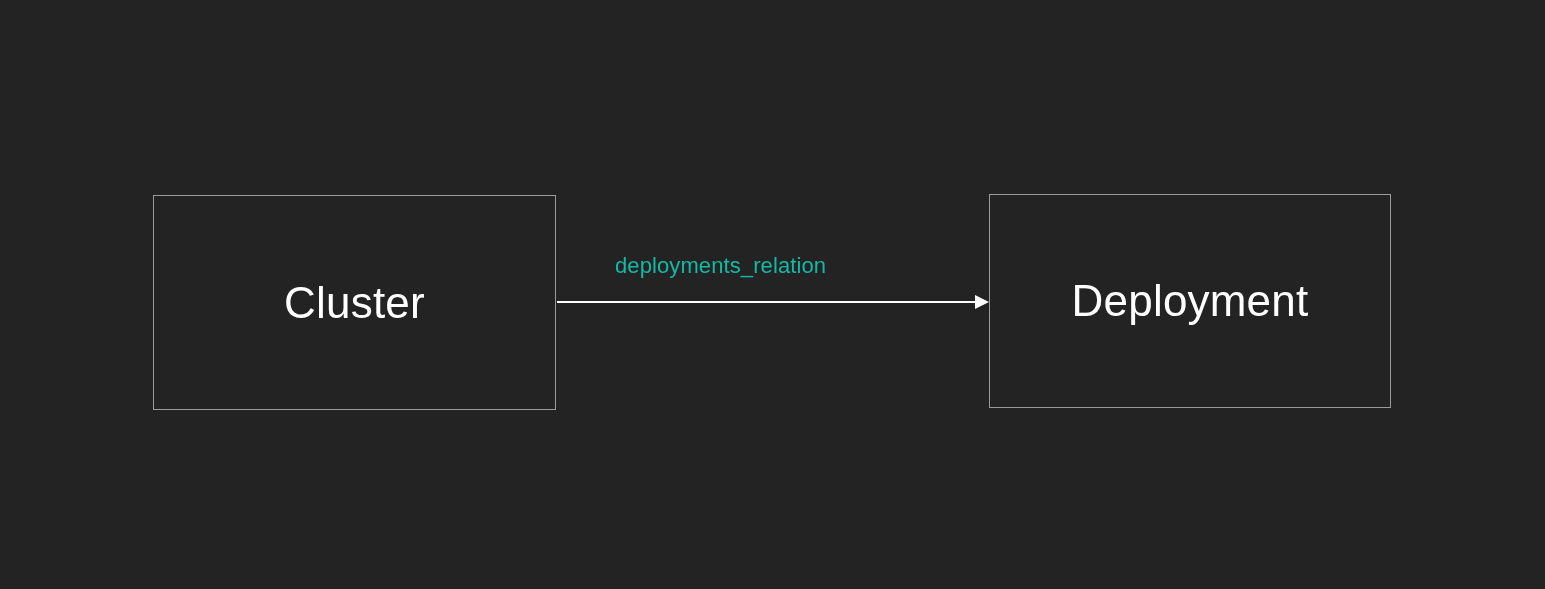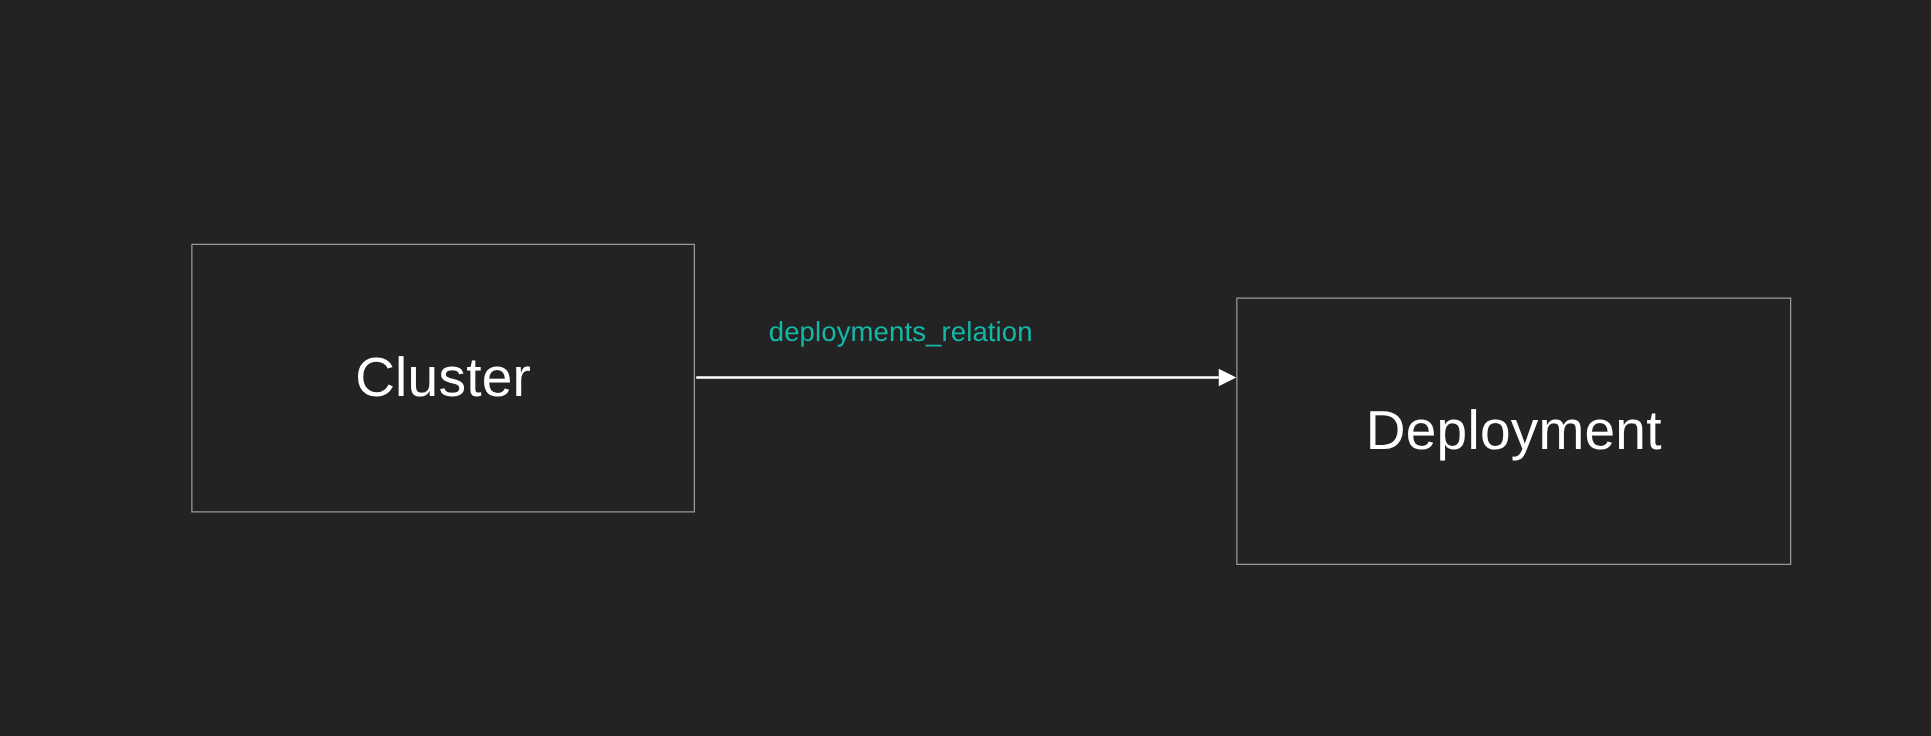--- a/index.html
+++ b/index.html
@@ -91,21 +91,21 @@
 </style>
 </head>
 <body>
 
 <div id="canvas" style="width: 1545px; height: 589px; background: rgb(35, 35, 35);">
 
   <div id="node-cluster" class="node" style="left: 153px; top: 195px; width: 403px; height: 215px; border-color: rgb(154, 154, 154); background: transparent;">
     <span class="node-label">Cluster</span>
   </div>
 
-  <div id="node-deployment" class="node" style="left: 989px; top: 194px; width: 444px; height: 214px; border-color: rgb(154, 154, 154); background: transparent; margin-top: 44px;">
+  <div id="node-deployment" class="node" style="left: 989px; top: 194px; width: 402px; height: 214px; border-color: rgb(154, 154, 154); background: transparent;">
     <span class="node-label">Deployment</span>
   </div>
 
   <svg class="edge-svg" viewBox="0 0 1545 589">
     <line class="edge-line" id="edge-line-0" x1="557" y1="302" x2="975" y2="302" stroke="#ffffff"></line>
     <polygon class="edge-arrowhead" id="edge-arrow-0" points="975,295 989,302 975,309" fill="#ffffff"></polygon>
   </svg>
 
   <div class="edge-label">deployments_relation</div>
 

